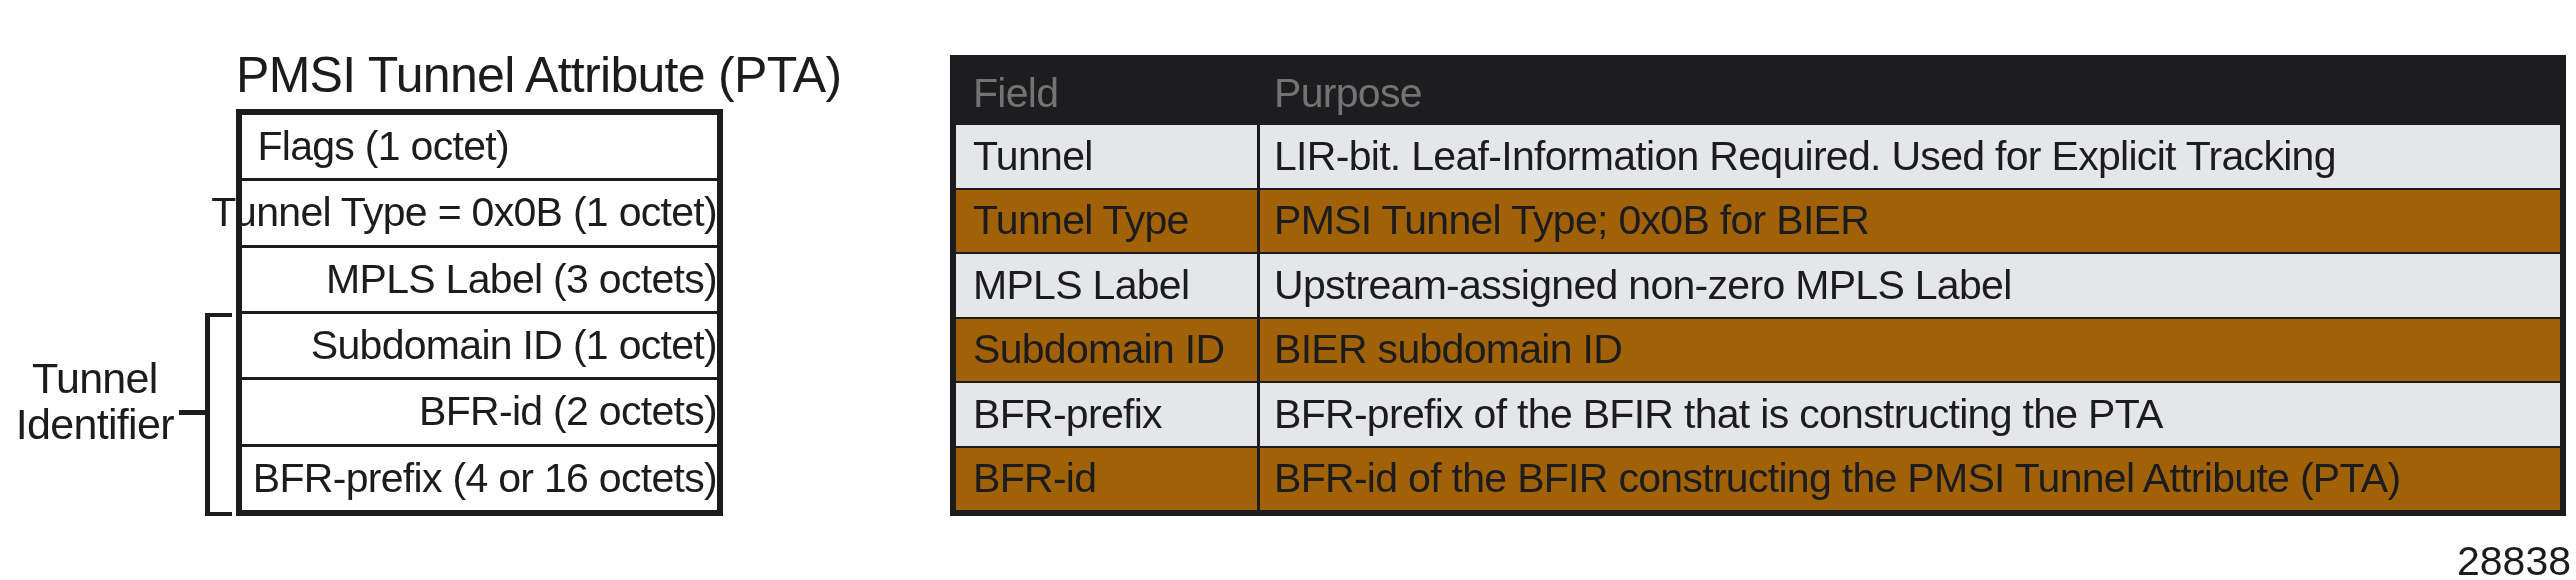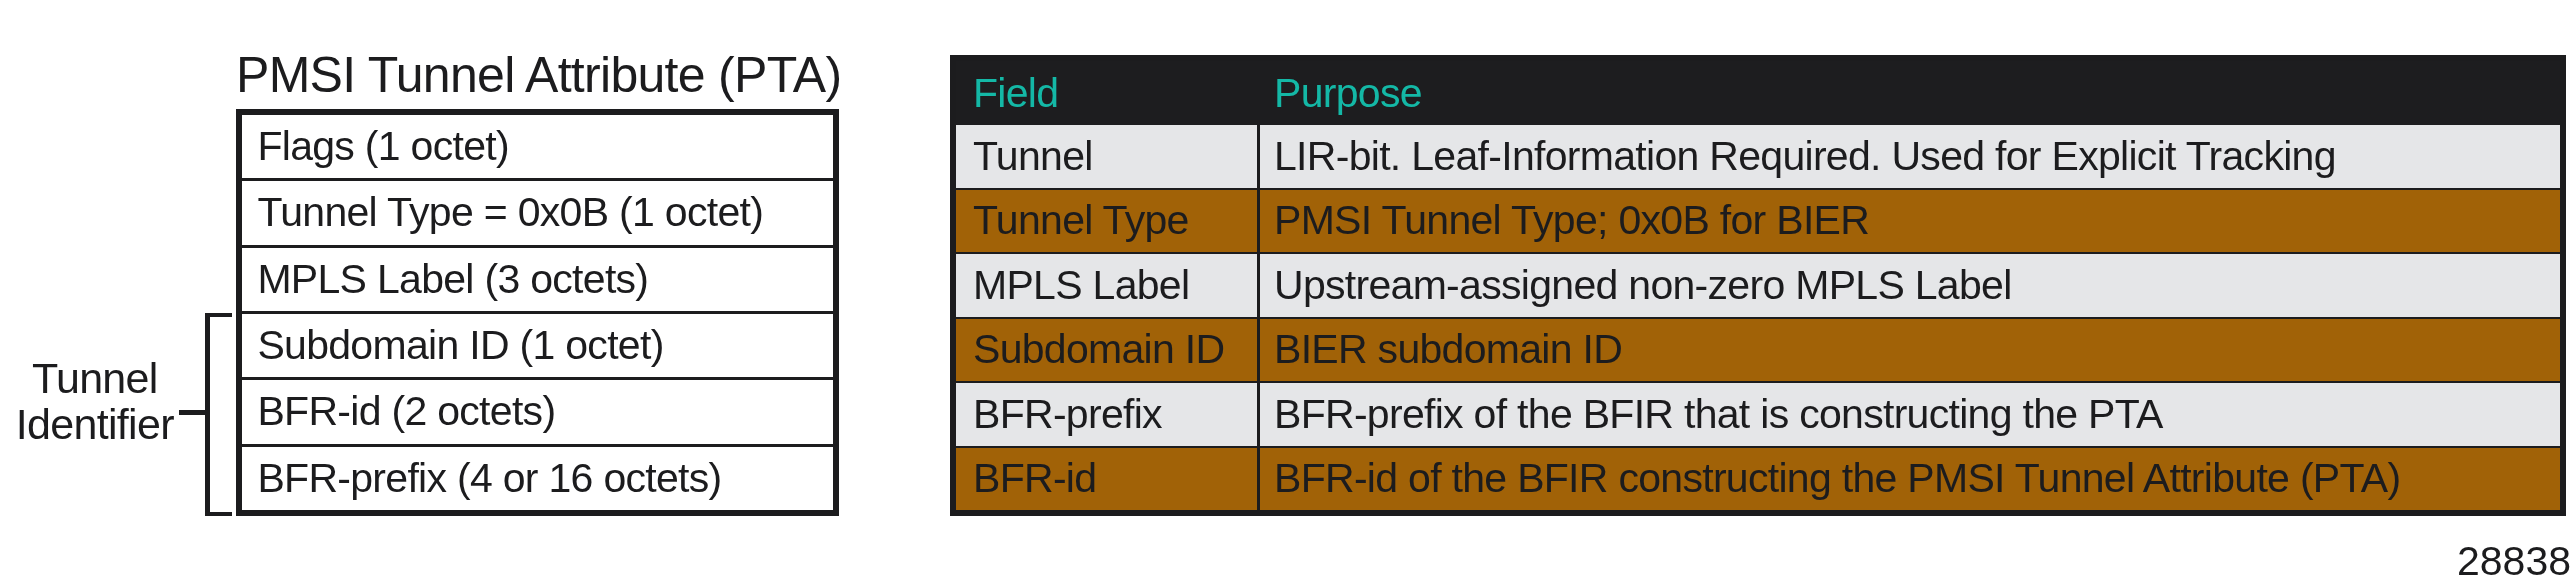--- a/index.html
+++ b/index.html
@@ -22,39 +22,39 @@
     text-align: center;
     font-size: 50px;
     line-height: 45px;
     letter-spacing: -0.7px;
     white-space: nowrap;
   }
   .pta-box {
     position: absolute;
     left: 236px;
     top: 109px;
-    width: 603px;
+    width: 487px;
     height: 407px;
     box-sizing: border-box;
     border: 6.3px solid #1c1c1e;
     background: #ffffff;
     display: flex;
     flex-direction: column;
   }
   .pta-row {
     flex: 1 1 0;
     display: flex;
     align-items: center;
     padding-left: 15.4px;
     font-size: 41px;
     letter-spacing: -0.7px;
     white-space: nowrap;
     box-sizing: border-box;
   }
-  .pta-row + .pta-row { border-top: 3.5px solid #1c1c1e; }
+  .pta-row + .pta-row { border-top: 3.5px solid #1c1c1e; justify-content: flex-end; }
 
   .bracket {
     position: absolute;
     left: 205px;
     top: 313px;
     width: 27px;
     height: 203px;
     box-sizing: border-box;
     border-left: 5.6px solid #1c1c1e;
     border-top: 4.9px solid #1c1c1e;
@@ -91,21 +91,21 @@
     background: #ffffff;
     display: flex;
     flex-direction: column;
     font-size: 41px;
     letter-spacing: -0.7px;
   }
   .ref-header {
     height: 64px;
     flex: 0 0 64px;
     background: #1d1d1f;
-    color: #14b8a6;
+    color: #737373;
     display: flex;
     align-items: center;
   }
   .ref-row {
     flex: 1 1 0;
     display: flex;
     align-items: stretch;
     background: #a16207;
   }
   .ref-row + .ref-row { border-top: 2.8px solid #1c1c1e; }

